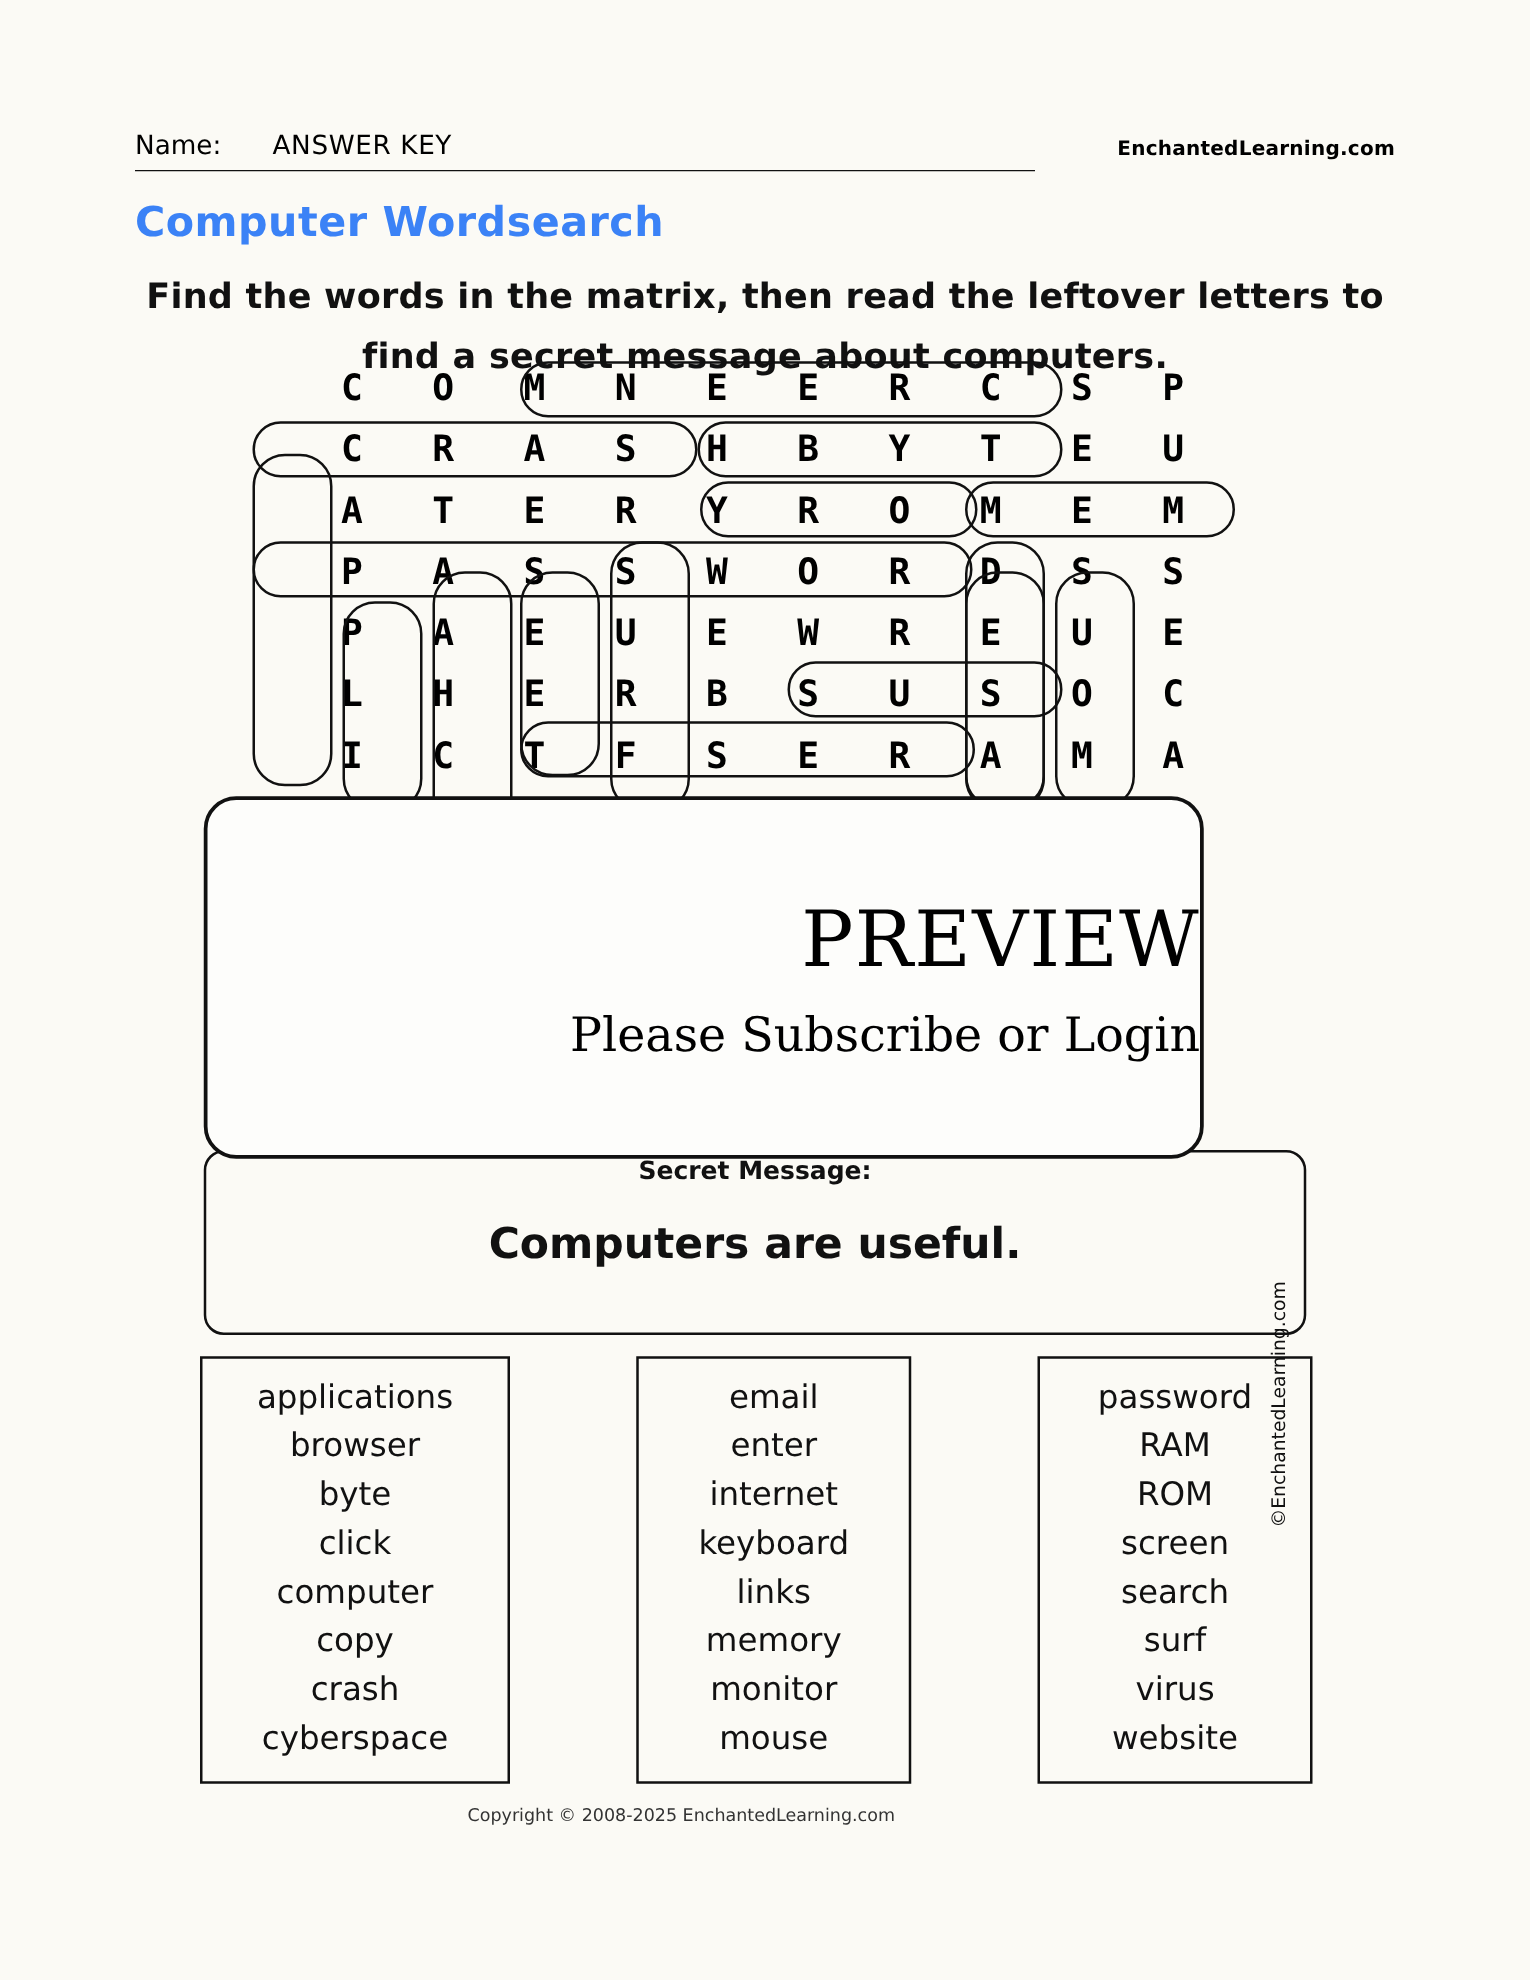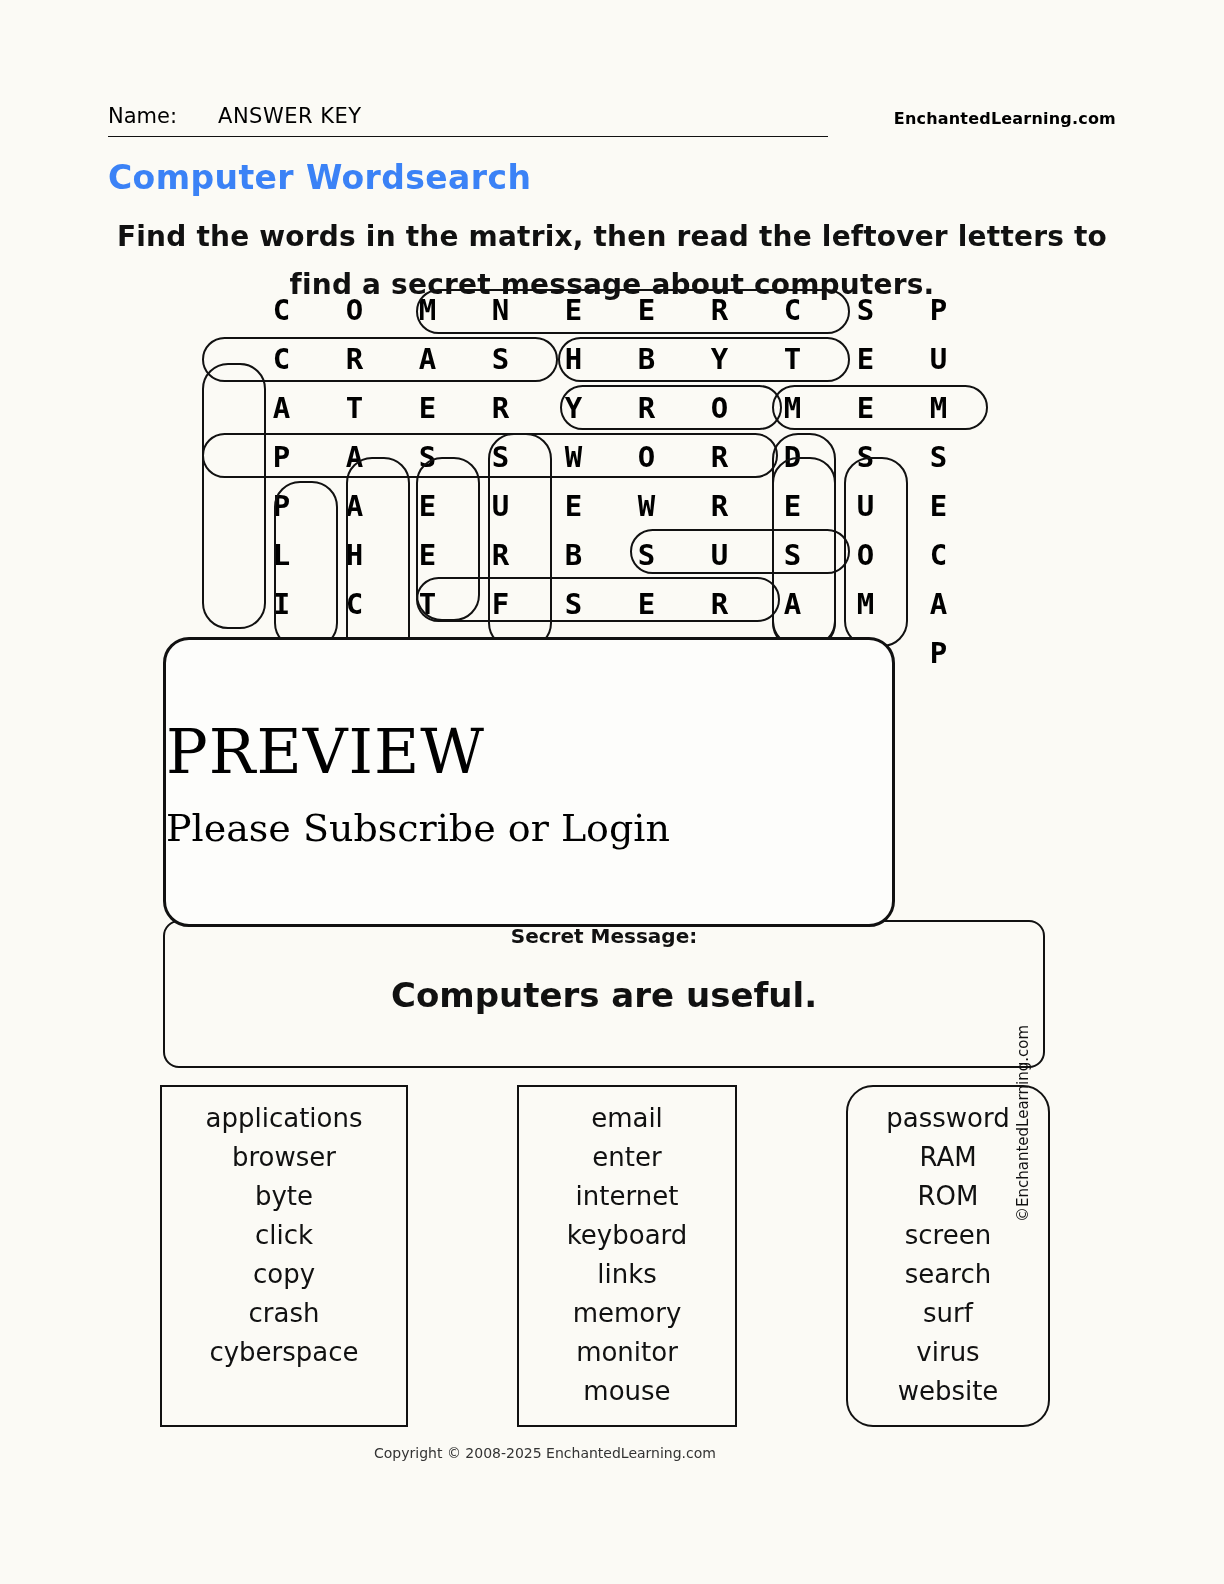--- a/index.html
+++ b/index.html
@@ -110,29 +110,29 @@
     border: 2.2px solid #111;
     border-radius: 26px;
     pointer-events: none;
   }
 
   
   .preview-box {
     position: absolute;
     left: 163px;
     top: 637px;
-    width: 732px;
+    width: 800px;
     height: 290px;
     background: #fdfdfb;
     border: 3px solid #111;
     border-radius: 26px;
     box-sizing: border-box;
     display: flex;
     flex-direction: column;
-    align-items: flex-start;
+    align-items: flex-end;
     justify-content: center;
     gap: 18px;
     z-index: 5;
   }
   .preview-title {
     font-family: "DejaVu Serif", serif;
     font-size: 62px;
     letter-spacing: 1px;
     color: #000;
   }
@@ -188,21 +188,21 @@
     justify-content: space-between;
   }
   .list-col {
     border: 2.5px solid #111;
     box-sizing: border-box;
     padding: 12px 0 14px 0;
     text-align: center;
   }
   .list-col.c1 { width: 248px; }
   .list-col.c2 { width: 220px; }
-  .list-col.c3 { width: 204px; border-radius: 27px; }
+  .list-col.c3 { width: 220px; }
   .list-col div {
     font-size: 26px;
     line-height: 1.5;
     color: #111;
     white-space: nowrap;
   }
 
   
   .side-credit {
     position: absolute;
@@ -370,20 +370,21 @@
 <div class="secret-box"></div>
 <div class="secret-label">Secret Message:</div>
 <div class="secret-answer">Computers are useful.</div>
 
 <div class="lists">
   <div class="list-col c1" id="col1">
       <div>applications</div>
       <div>browser</div>
       <div>byte</div>
       <div>click</div>
+      <div>computer</div>
       <div>copy</div>
       <div>crash</div>
       <div>cyberspace</div>
     </div>
   <div class="list-col c2" id="col2">
       <div>email</div>
       <div>enter</div>
       <div>internet</div>
       <div>keyboard</div>
       <div>links</div>

